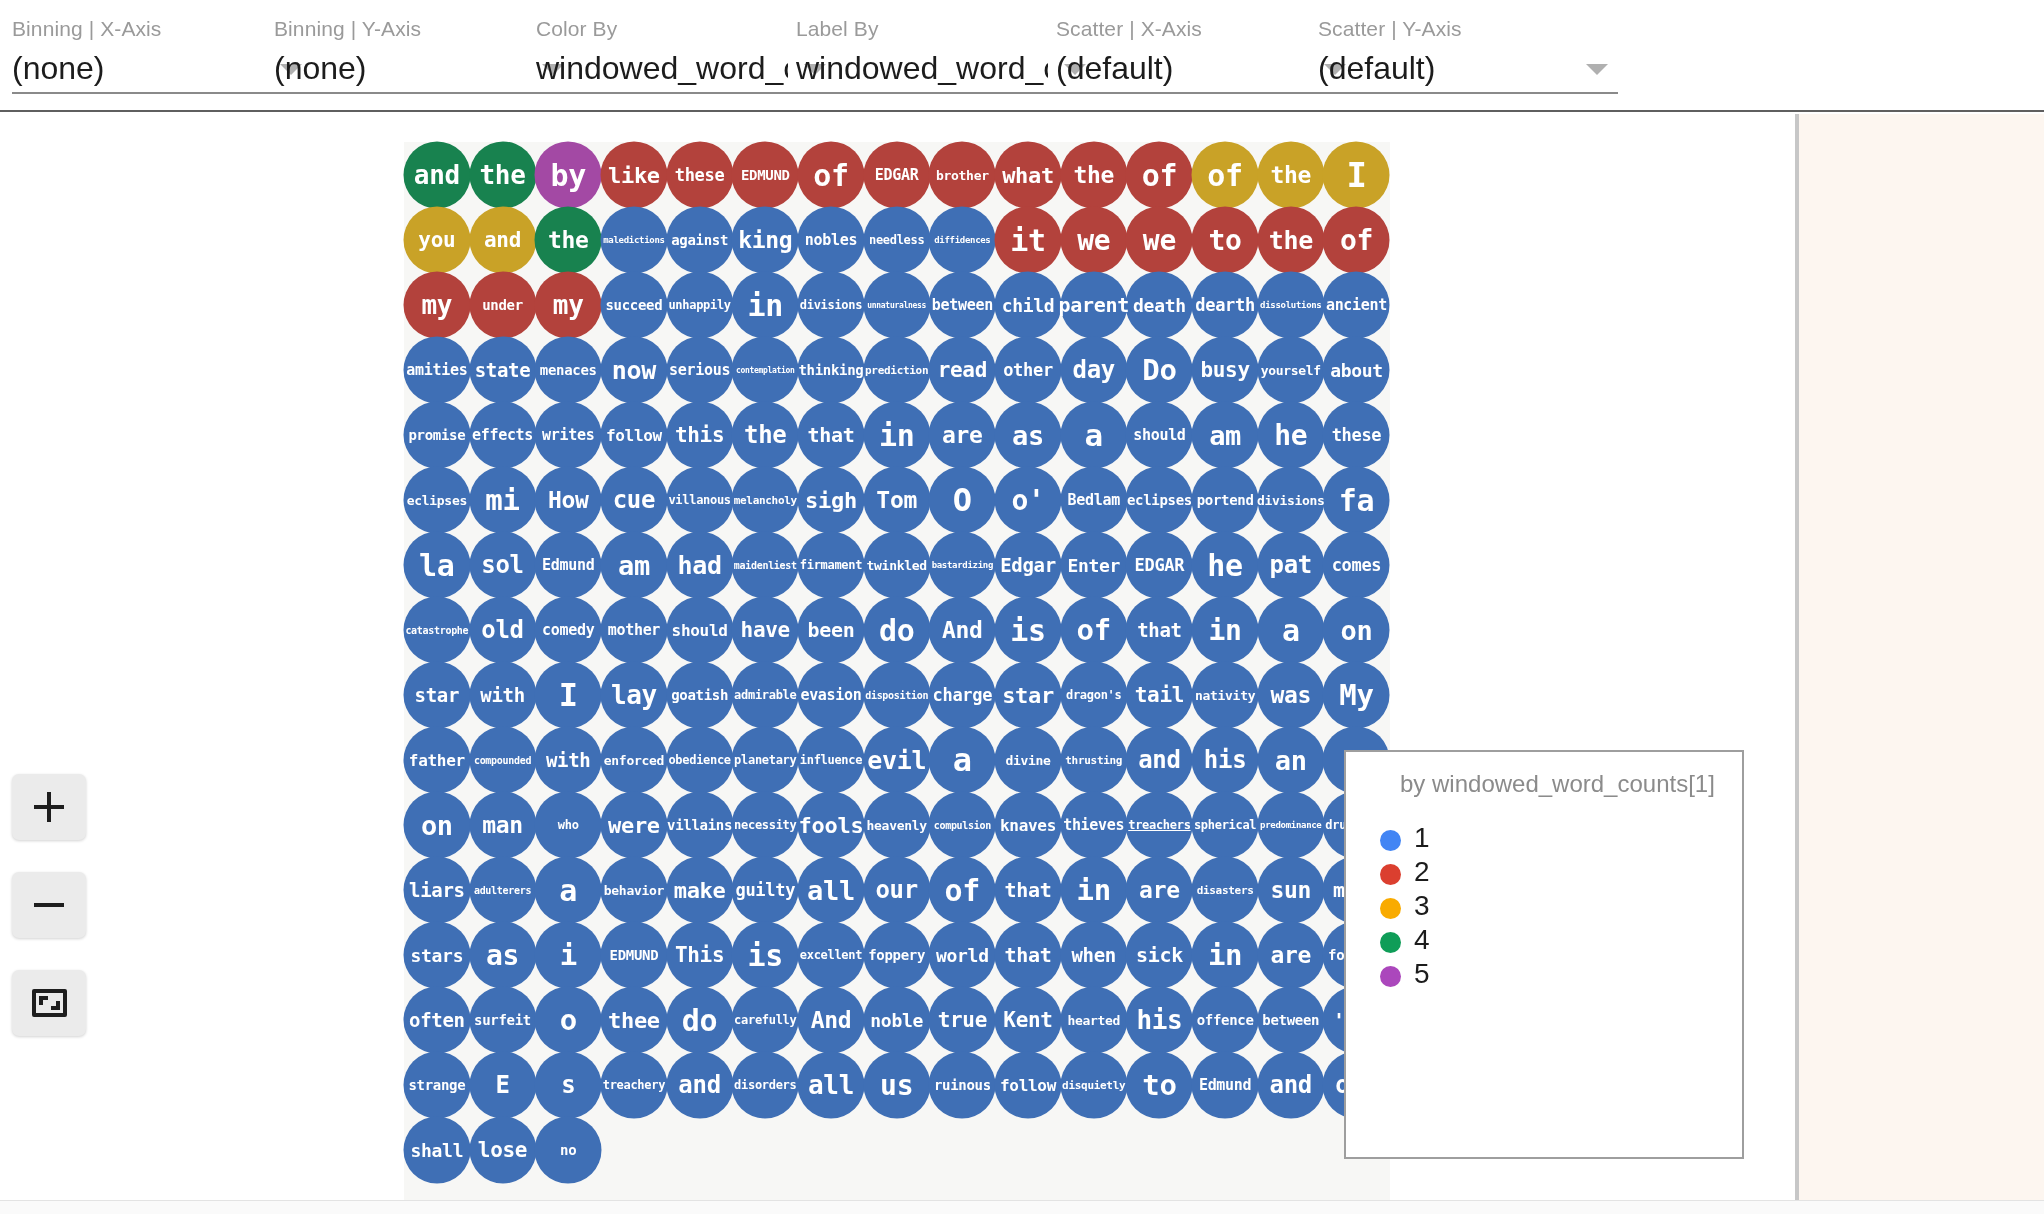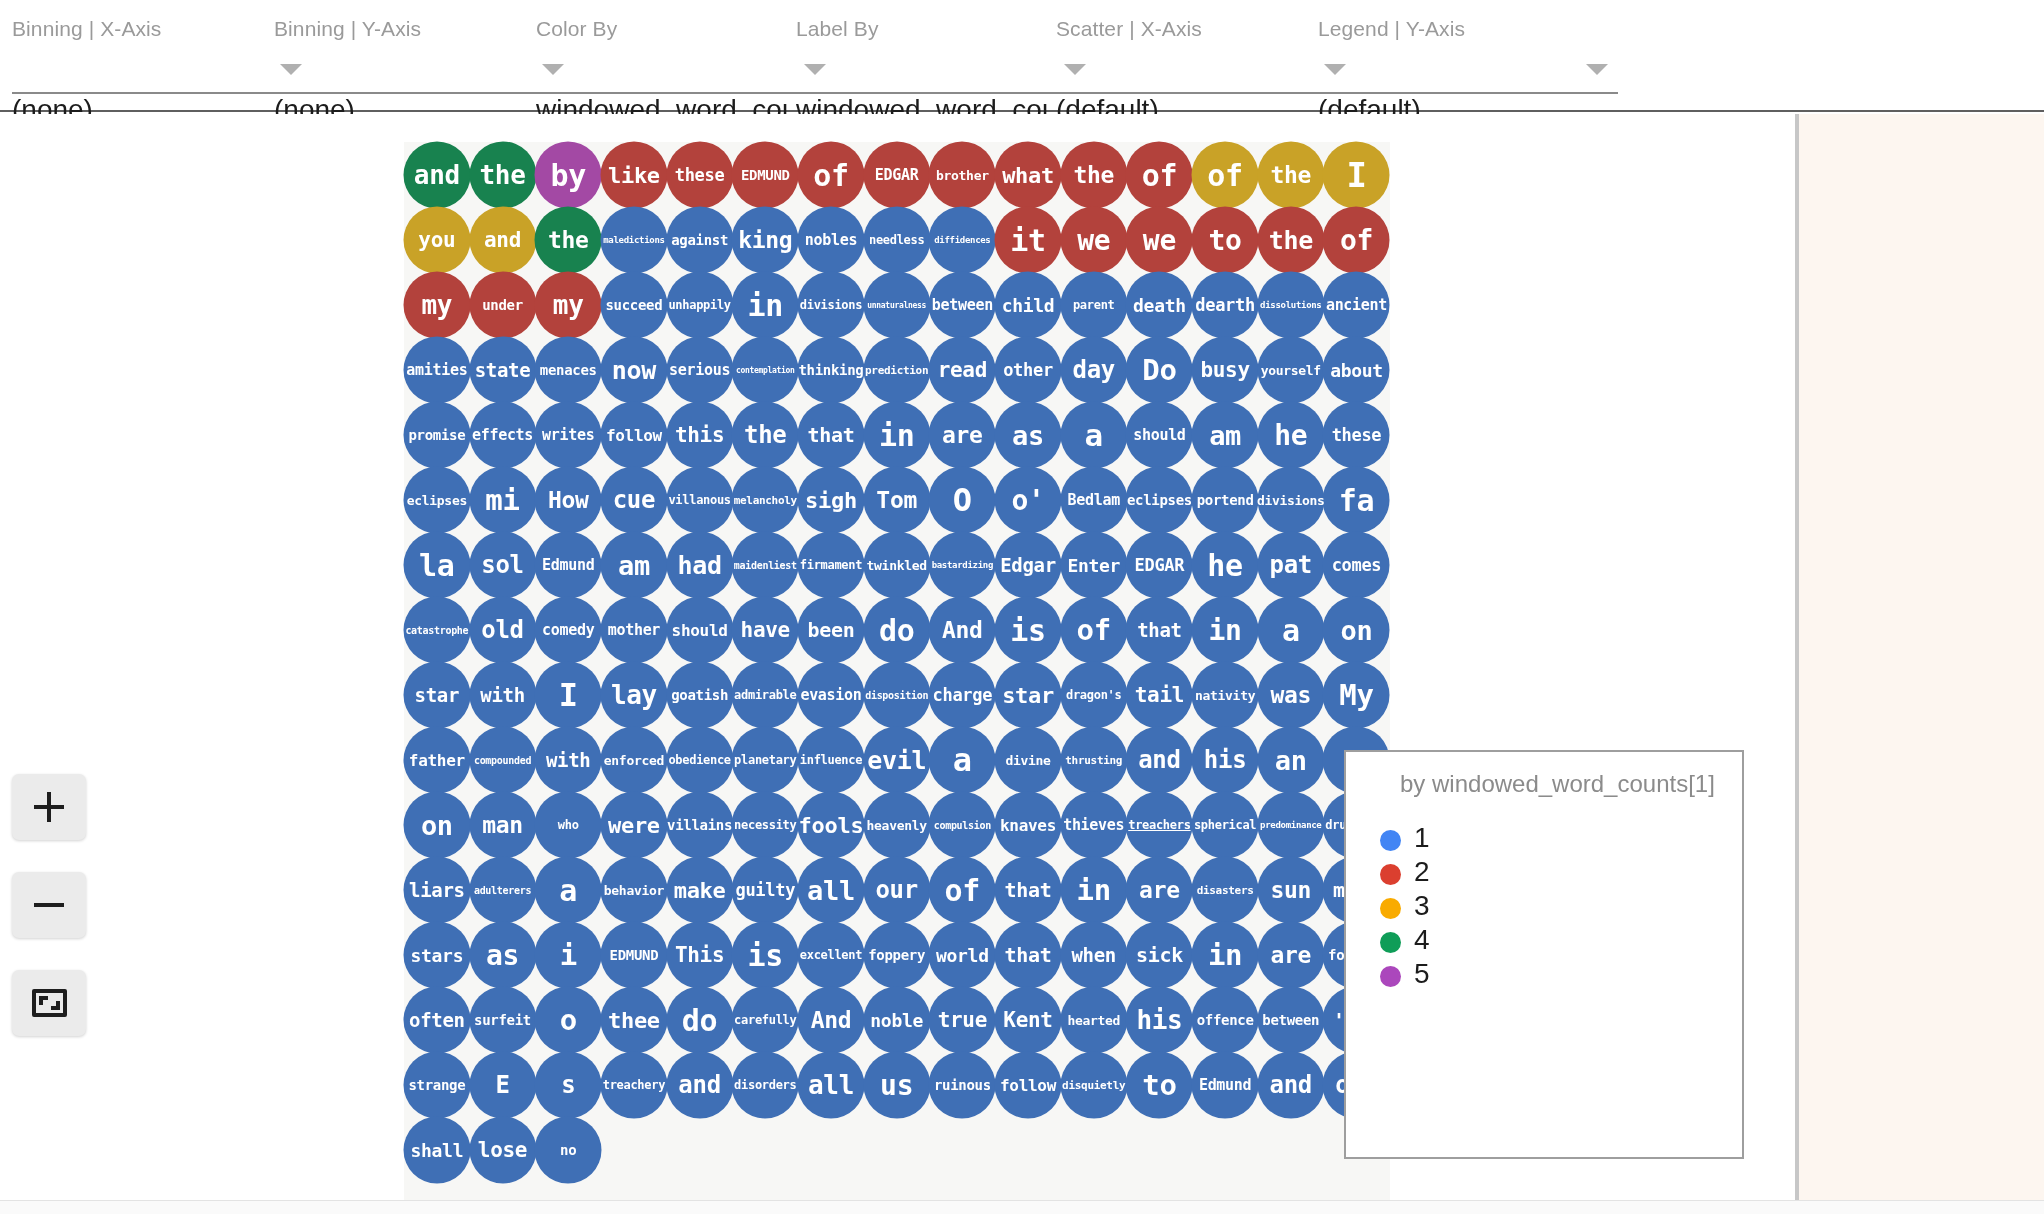--- a/index.html
+++ b/index.html
@@ -26,23 +26,23 @@
   .ctrl-label {
     font-size: 21px; color: #9a9a9a; letter-spacing: .1px;
     line-height: 22px; height: 24px; white-space: nowrap;
   }
   .ctrl-field {
     position: relative; margin-top: 8px; height: 44px;
     border-bottom: 2px solid #8a8a8a;
   }
   .ctrl-value {
     position: absolute; left: 0; top: -2px;
-    font-size: 28px; color: #1c1c1c; line-height: 40px;
+    font-size: 32px; color: #1c1c1c; line-height: 40px;
     white-space: nowrap; overflow: hidden;
-    max-width: 252px; text-overflow: clip; margin-top: 42px;
+    max-width: 252px; text-overflow: clip;
   }
   .ctrl-caret {
     position: absolute; right: 10px; top: 14px;
     width: 0; height: 0;
     border-left: 11px solid transparent;
     border-right: 11px solid transparent;
     border-top: 11px solid #b0b0b0;
   }
 
   
@@ -201,21 +201,21 @@
         </div>
       </div>
       <div class="ctrl" style="left: 1056px;">
         <div class="ctrl-label">Scatter | X-Axis</div>
         <div class="ctrl-field">
           <div class="ctrl-value">(default)</div>
           <span class="ctrl-caret"></span>
         </div>
       </div>
       <div class="ctrl" style="left: 1318px;">
-        <div class="ctrl-label">Legend | Y-Axis</div>
+        <div class="ctrl-label">Scatter | Y-Axis</div>
         <div class="ctrl-field">
           <div class="ctrl-value">(default)</div>
           <span class="ctrl-caret"></span>
         </div>
       </div>
     </div>
 
   <div class="canvas">
     <div class="plot">
       <div class="grid" id="grid">
@@ -374,21 +374,21 @@
           <div class="bub c1">
             <i></i>
             <span style="font-size: 15px;">between</span>
           </div>
           <div class="bub c1">
             <i></i>
             <span style="font-size: 18px;">child</span>
           </div>
           <div class="bub c1">
             <i></i>
-            <span style="font-size: 12px;">parent</span>
+            <span style="font-size: 20px;">parent</span>
           </div>
           <div class="bub c1">
             <i></i>
             <span style="font-size: 18px;">death</span>
           </div>
           <div class="bub c1">
             <i></i>
             <span style="font-size: 17px;">dearth</span>
           </div>
           <div class="bub c1">

